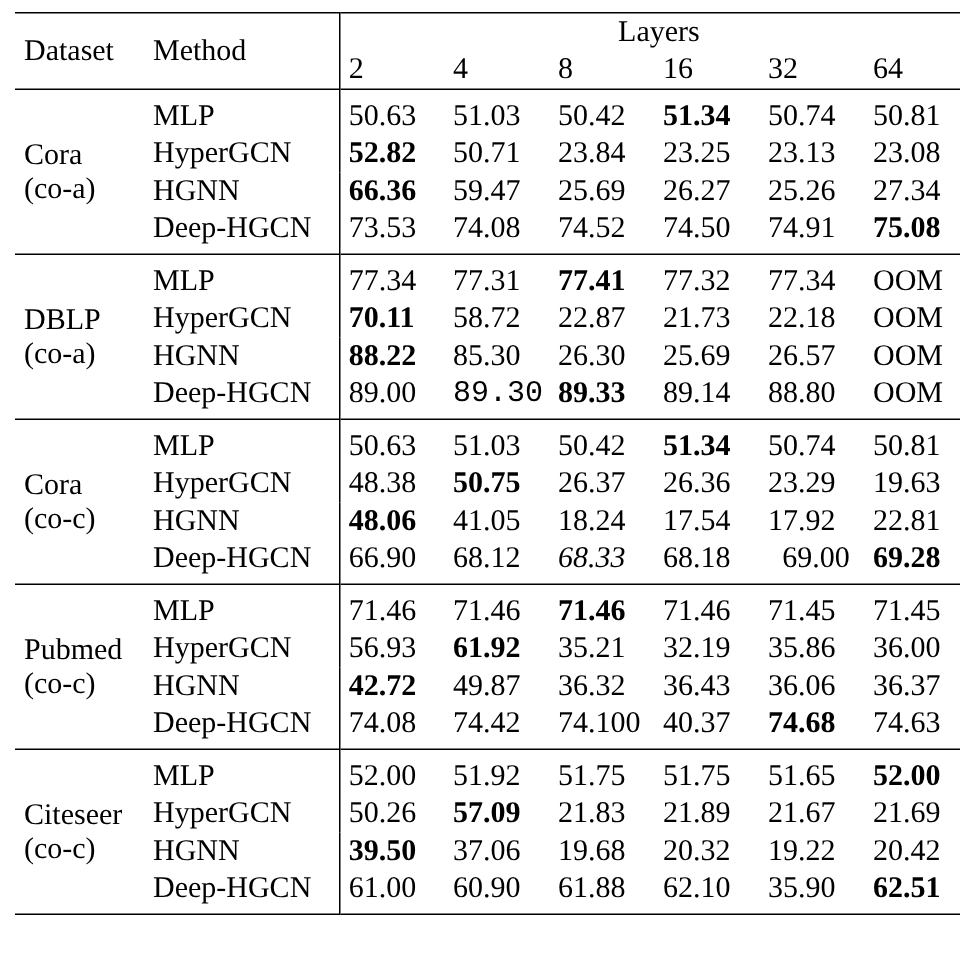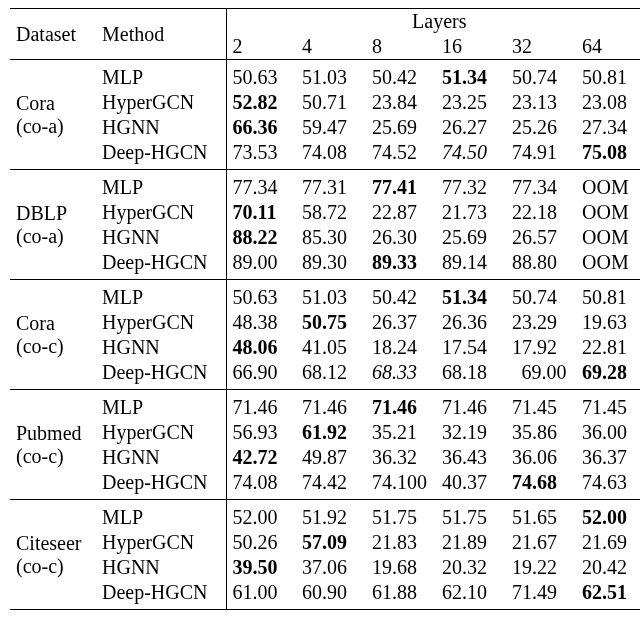--- a/index.html
+++ b/index.html
@@ -97,21 +97,21 @@
           <td>26.27</td>
           <td>25.26</td>
           <td>27.34</td>
         </tr>
         <tr class="bot-border">
           <td style="padding-bottom: 5px;"></td>
           <td style="padding-bottom: 5px;">Deep-HGCN</td>
           <td class="vline-left" style="padding-bottom: 5px;">73.53</td>
           <td style="padding-bottom: 5px;">74.08</td>
           <td style="padding-bottom: 5px;">74.52</td>
-          <td style="padding-bottom: 5px; font-style: italic;">74.50</td>
+          <td style="padding-bottom: 5px;">74.50</td>
           <td style="padding-bottom: 5px;">74.91</td>
           <td class="bold" style="padding-bottom: 5px;">75.08</td>
         </tr>
         <tr>
           <td style="padding-top: 6px;"></td>
           <td style="padding-top: 6px;">MLP</td>
           <td class="vline-left" style="padding-top: 6px;">77.34</td>
           <td style="padding-top: 6px;">77.31</td>
           <td class="bold" style="padding-top: 6px;">77.41</td>
           <td style="padding-top: 6px; margin-left: 11px;">77.32</td>
@@ -134,21 +134,21 @@
           <td>85.30</td>
           <td>26.30</td>
           <td>25.69</td>
           <td>26.57</td>
           <td>OOM</td>
         </tr>
         <tr class="bot-border">
           <td style="padding-bottom: 5px;"></td>
           <td style="padding-bottom: 5px;">Deep-HGCN</td>
           <td class="vline-left" style="padding-bottom: 5px;">89.00</td>
-          <td style="padding-bottom: 5px;">89.30</td>
+          <td style="padding-bottom: 5px; font-family: Liberation Mono, monospace;">89.30</td>
           <td class="bold" style="padding-bottom: 5px;">89.33</td>
           <td style="padding-bottom: 5px;">89.14</td>
           <td style="padding-bottom: 5px;">88.80</td>
           <td style="padding-bottom: 5px;">OOM</td>
         </tr>
         <tr>
           <td style="padding-top: 6px;"></td>
           <td style="padding-top: 6px;">MLP</td>
           <td class="vline-left" style="padding-top: 6px;">50.63</td>
           <td style="padding-top: 6px;">51.03</td>
@@ -254,18 +254,18 @@
           <td>19.22</td>
           <td>20.42</td>
         </tr>
         <tr class="bot-border">
           <td style="padding-bottom: 5px;"></td>
           <td style="padding-bottom: 5px;">Deep-HGCN</td>
           <td class="vline-left" style="padding-bottom: 5px;">61.00</td>
           <td style="padding-bottom: 5px;">60.90</td>
           <td style="padding-bottom: 5px;">61.88</td>
           <td style="padding-bottom: 5px;">62.10</td>
-          <td style="padding-bottom: 5px;">71.49</td>
+          <td style="padding-bottom: 5px;">35.90</td>
           <td class="bold" style="padding-bottom: 5px;">62.51</td>
         </tr>
       </tbody>
 </table>
 </div>
 
 </body></html>

